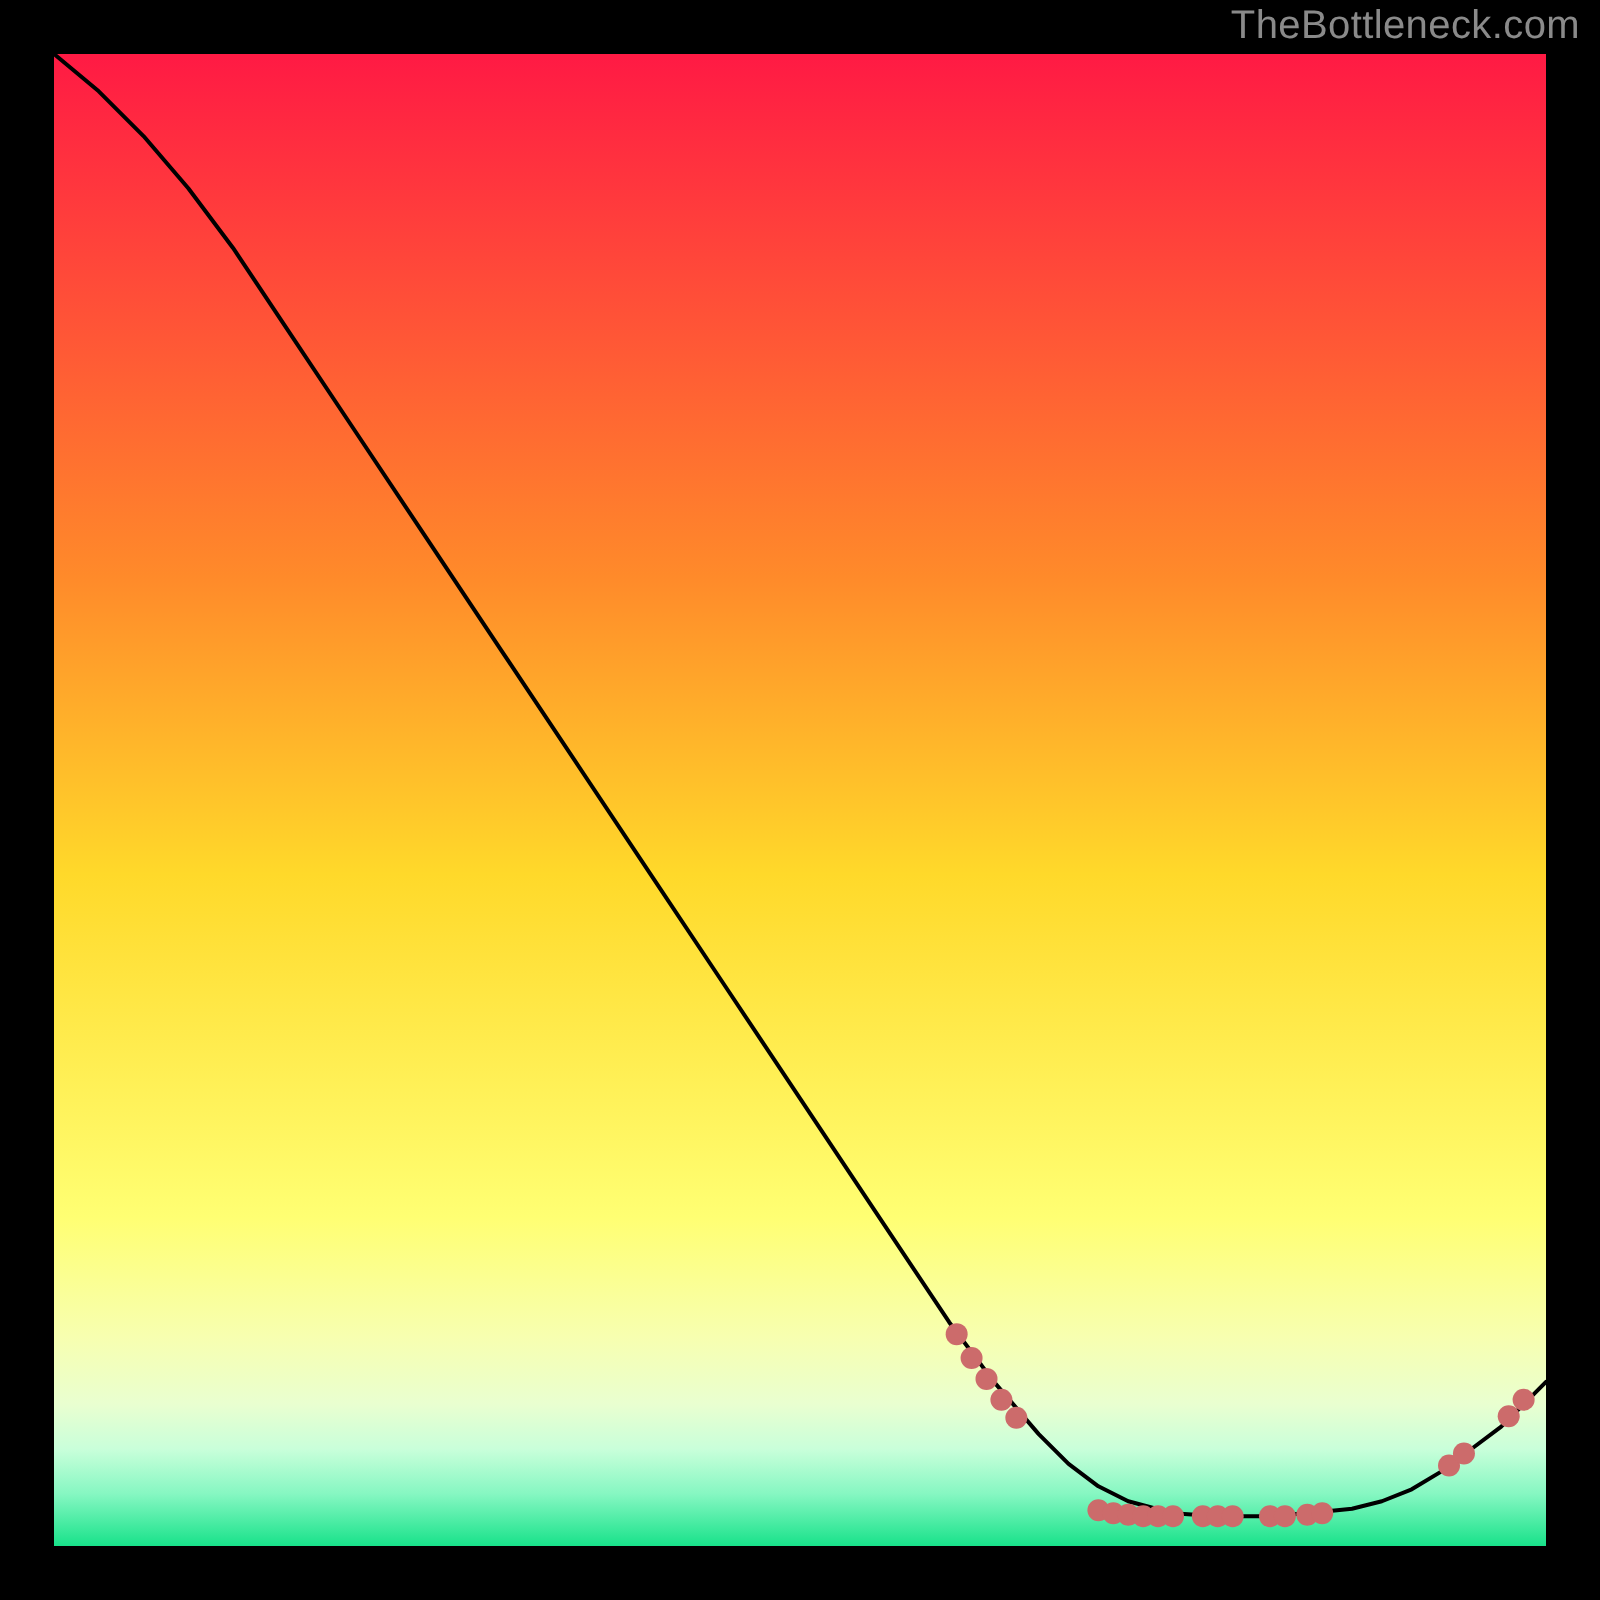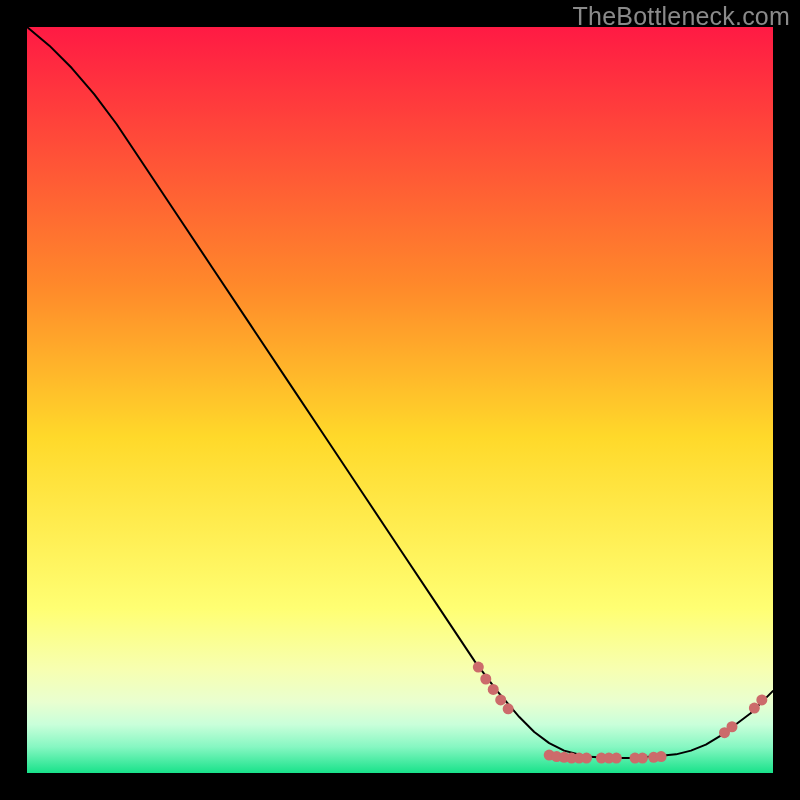--- a/index.html
+++ b/index.html
@@ -8,21 +8,21 @@
     position: relative;
     width: 800px;
     height: 800px;
     background: #000;
   }
   .watermark {
     position: absolute;
     top: 2px;
     right: 10px;
     color: #8a8a8a;
-    font-size: 25px;
+    font-size: 20px;
     font-weight: 400;
     letter-spacing: 0.2px;
     z-index: 10;
   }
   .plot {
     position: absolute;
     left: 27px;
     top: 27px;
     width: 746px;
     height: 746px;

